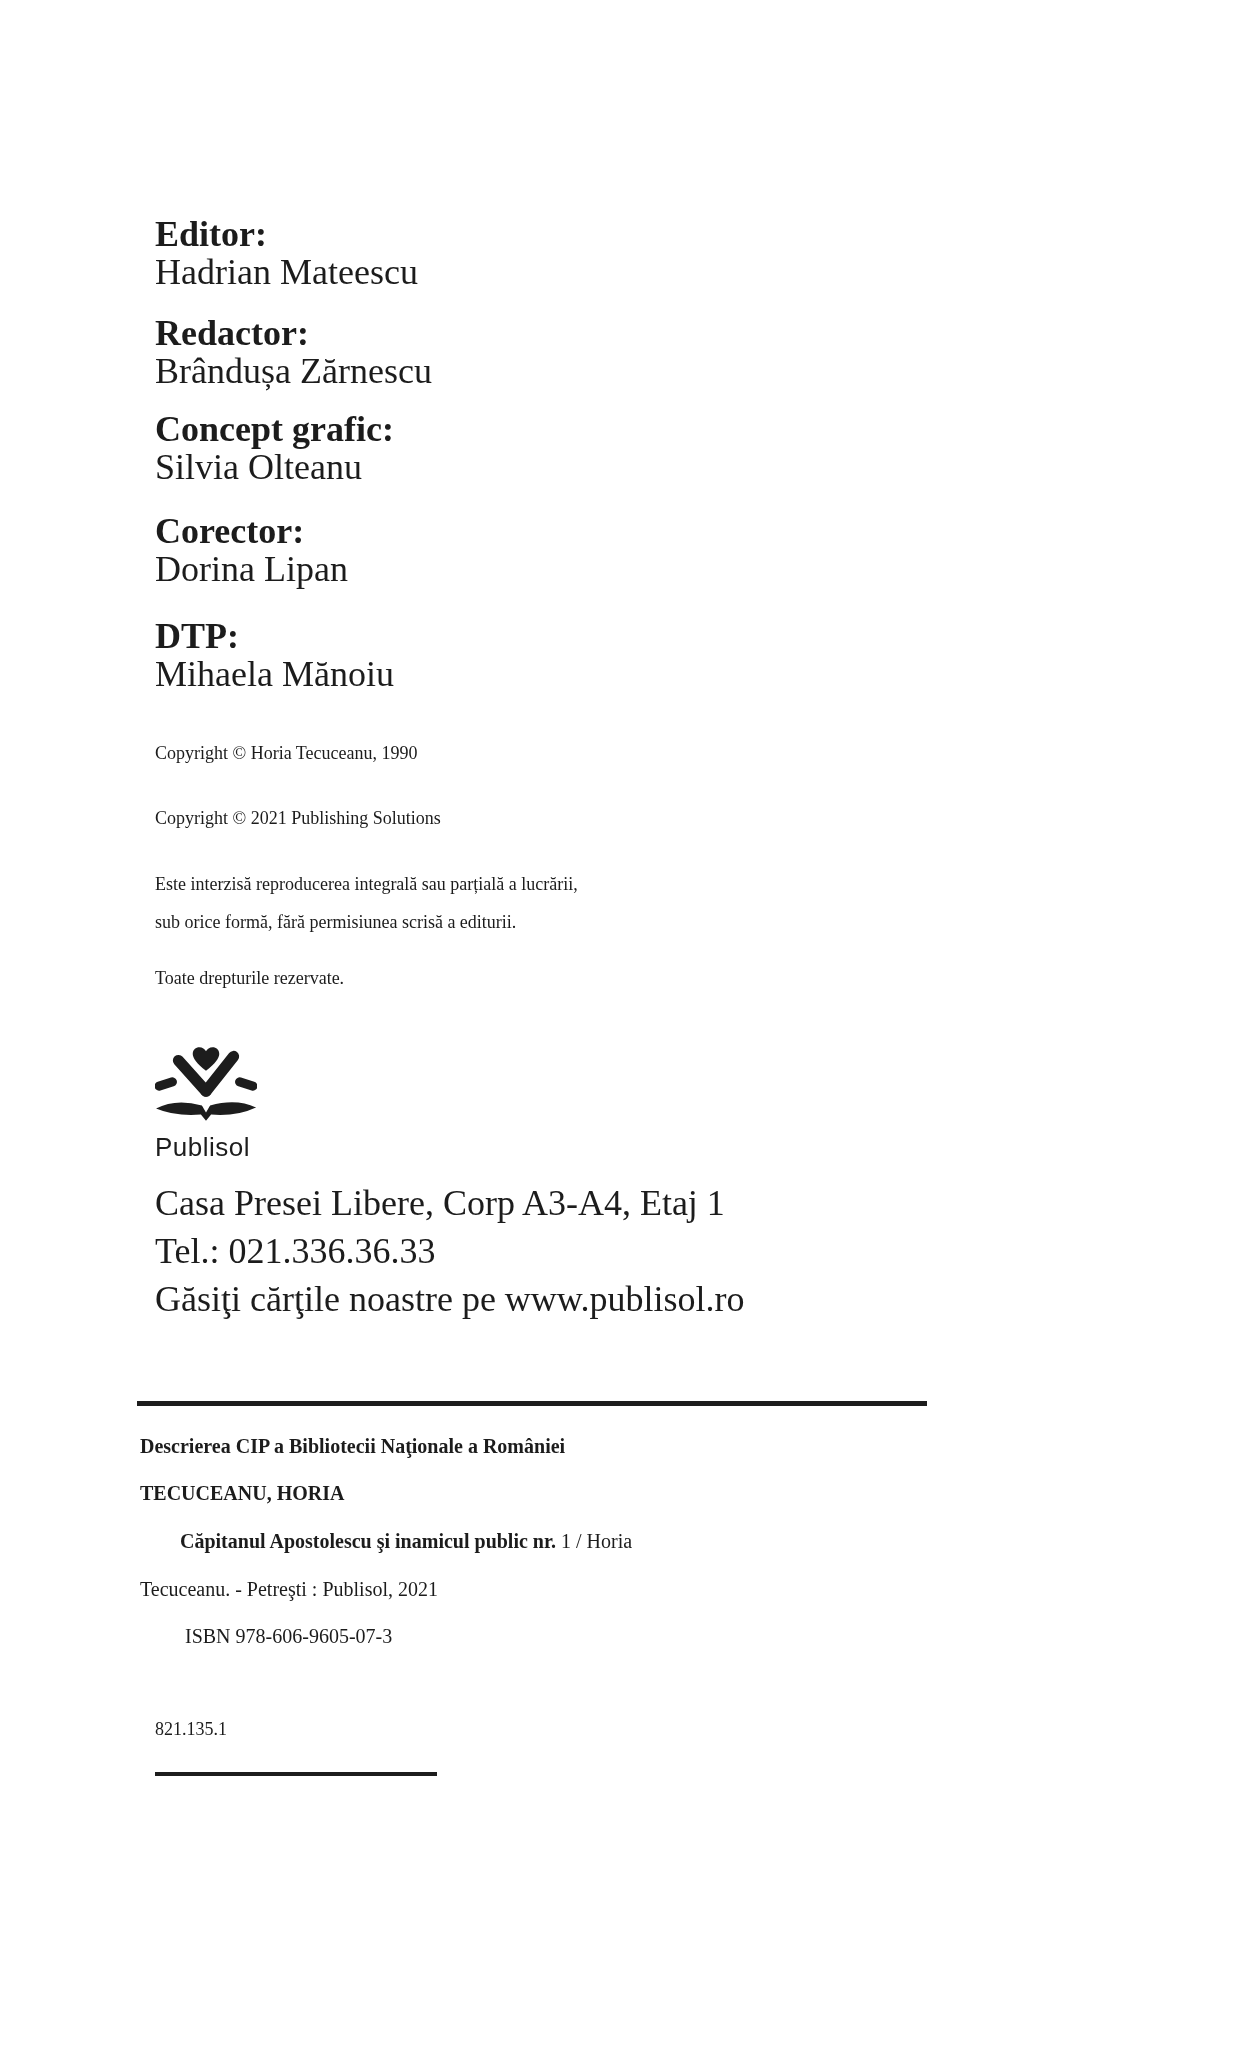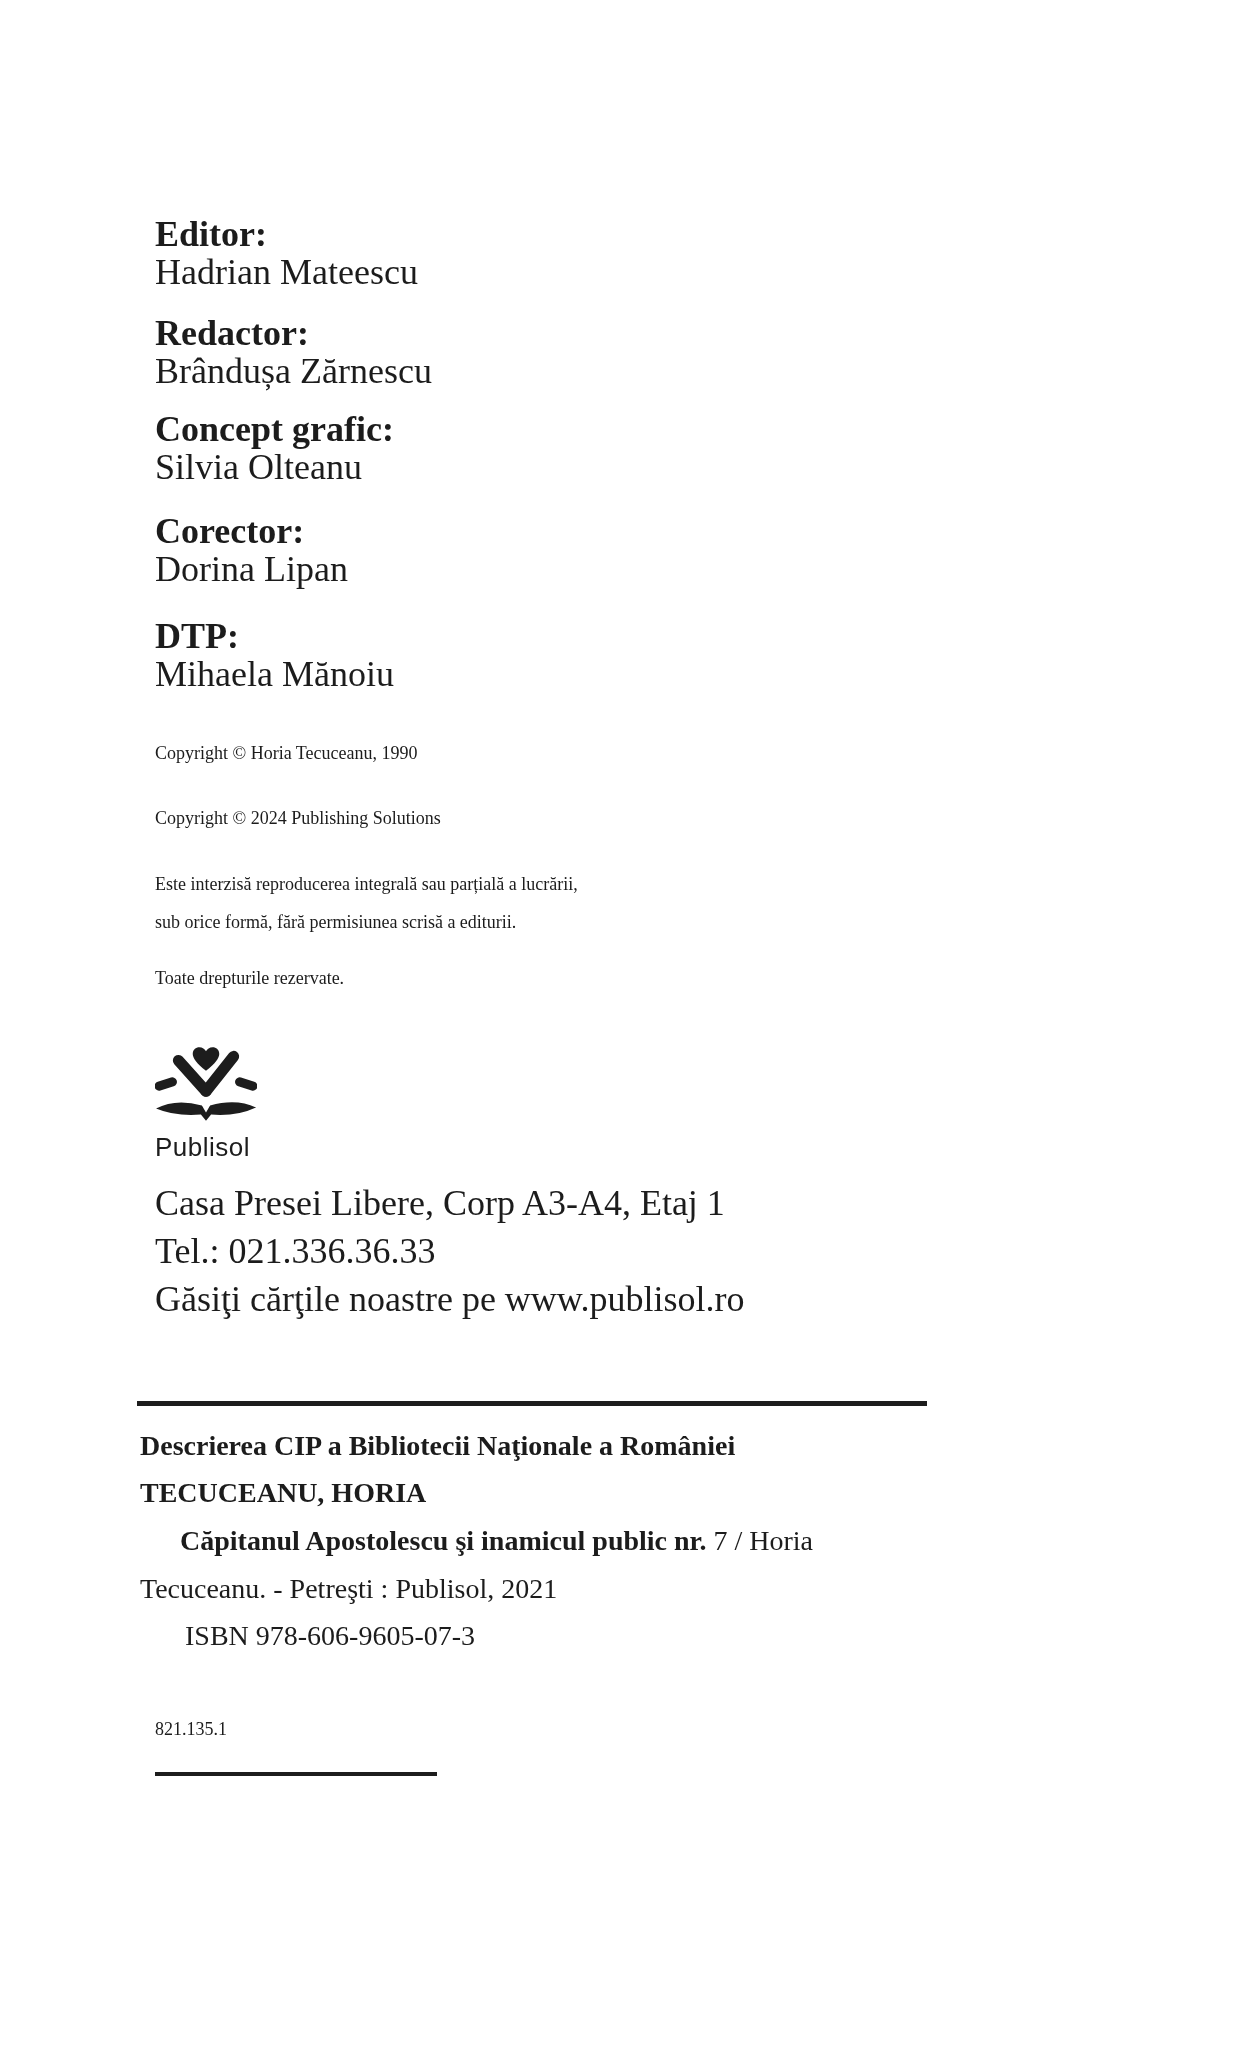--- a/index.html
+++ b/index.html
@@ -13,21 +13,21 @@
     overflow: hidden;
   }
   .abs { position: absolute; left: 155px; }
   .body-text { font-size: 18px; line-height: 38px; white-space: nowrap; }
   .bold { font-weight: bold; }
   .credit-group .role { font-weight: bold; }
   .credit-group div { font-size: 36px; line-height: 38px; white-space: nowrap; }
   .contact-line { font-size: 36px; line-height: 48px; }
   .rule { position: absolute; background: #1d1d1d; }
   .cip { position: absolute; left: 140px; }
-  .cip-line { font-size: 28px; line-height: 48px; white-space: nowrap; }
+  .cip-line { font-size: 20px; line-height: 48px; white-space: nowrap; }
   .wordmark {
     font-family: "Liberation Sans", "DejaVu Sans", sans-serif;
     font-weight: normal;
     font-size: 26px;
     letter-spacing: 0.5px;
     color: #1d1d1d;
   }
   .logo-svg { display:block; }
 </style>
 </head>
@@ -50,21 +50,21 @@
   <div class="abs credit-group" style="top:512px">
     <div class="role">Corector:</div>
     <div class="name">Dorina Lipan</div>
   </div>
   <div class="abs credit-group" style="top:617px">
     <div class="role">DTP:</div>
     <div class="name">Mihaela Mănoiu</div>
   </div>
 
   <div class="abs body-text" style="top:734px">Copyright © Horia Tecuceanu, 1990</div>
-  <div class="abs body-text" style="top:799px">Copyright © 2024 Publishing Solutions</div>
+  <div class="abs body-text" style="top:799px">Copyright © 2021 Publishing Solutions</div>
 
   <div class="abs" style="top:865px">
     <div class="body-text">Este interzisă reproducerea integrală sau parțială a lucrării,</div>
     <div class="body-text">sub orice formă, fără permisiunea scrisă a editurii.</div>
   </div>
   <div class="abs body-text" style="top:959px">Toate drepturile rezervate.</div>
 
   <div class="abs" style="top:1044px">
     <svg class="logo-svg" width="102" height="80" viewBox="0 0 100 78">
       <g fill="#1d1d1d" stroke="none">
@@ -87,21 +87,21 @@
     <div class="contact-line">Casa Presei Libere, Corp A3-A4, Etaj 1</div>
     <div class="contact-line">Tel.: 021.336.36.33</div>
     <div class="contact-line">Găsiţi cărţile noastre pe www.publisol.ro</div>
   </div>
 
   <div class="rule" style="left:137px; top:1401px; width:790px; height:5px"></div>
 
   <div class="cip cip-line bold" style="top:1422px">Descrierea CIP a Bibliotecii Naţionale a României</div>
   <div class="cip cip-line bold" style="top:1469px">TECUCEANU, HORIA</div>
   <div class="cip cip-line" style="top:1517px; left:180px">
-    <span class="bold">Căpitanul Apostolescu şi inamicul public nr.</span><span> 7 / Horia</span>
+    <span class="bold">Căpitanul Apostolescu şi inamicul public nr.</span><span> 1 / Horia</span>
   </div>
   <div class="cip cip-line" style="top:1565px">Tecuceanu. - Petreşti : Publisol, 2021</div>
   <div class="cip cip-line" style="top:1612px; left:185px">ISBN 978-606-9605-07-3</div>
 
   <div class="abs body-text" style="top:1710px">821.135.1</div>
 
   <div class="rule" style="left:155px; top:1772px; width:282px; height:4px"></div>
 
 </div>
 

